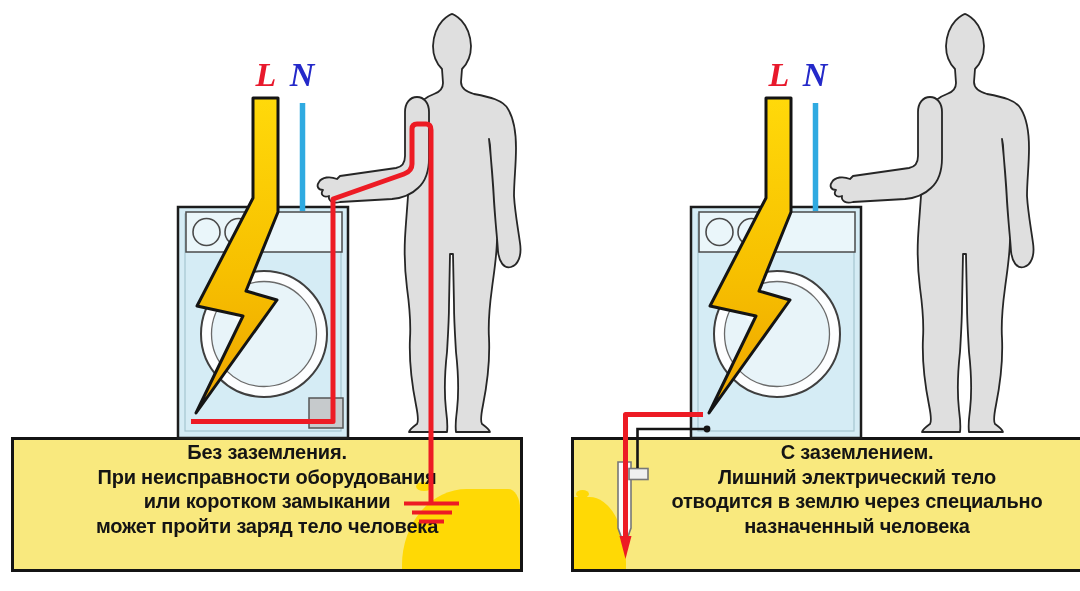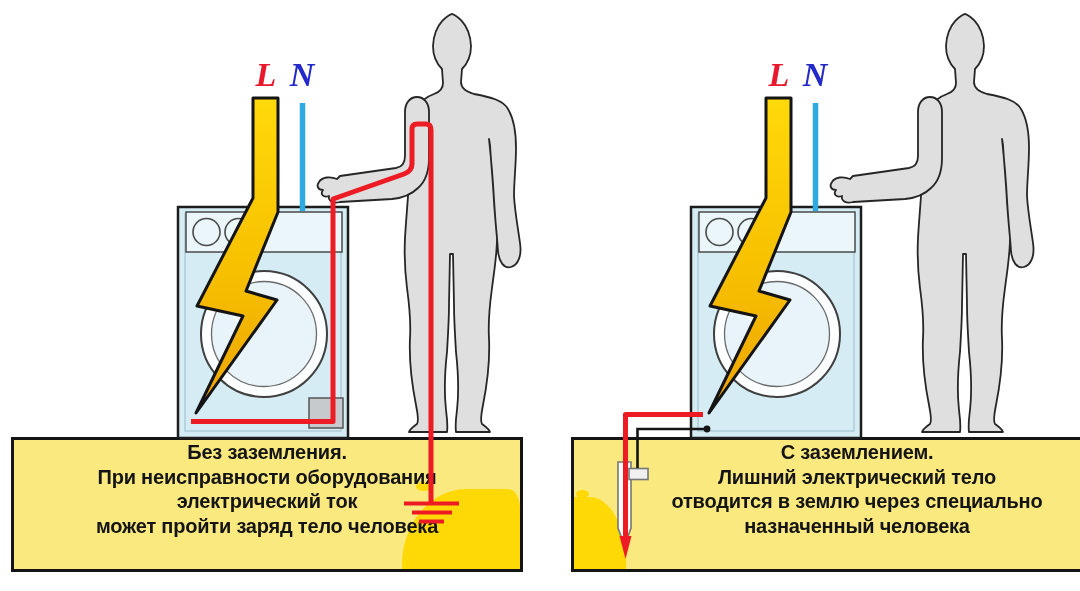--- a/index.html
+++ b/index.html
@@ -58,21 +58,21 @@
 <body>
 
 <div class="stage">
 
   <div class="caption-box box-left">
     <div class="soil soil-left"></div>
     <div class="soil soil-left-dot"></div>
     <div class="caption">
       <div>Без заземления.</div>
       <div>При неисправности оборудования</div>
-      <div>электрический ток</div>
+      <div>или коротком замыкании</div>
       <div>может пройти заряд тело человека</div>
     </div>
   </div>
 
   <div class="caption-box box-right">
     <div class="soil soil-right"></div>
     <div class="soil soil-right-dot"></div>
     <div class="caption">
       <div>С заземлением.</div>
       <div>Лишний электрический тело</div>

